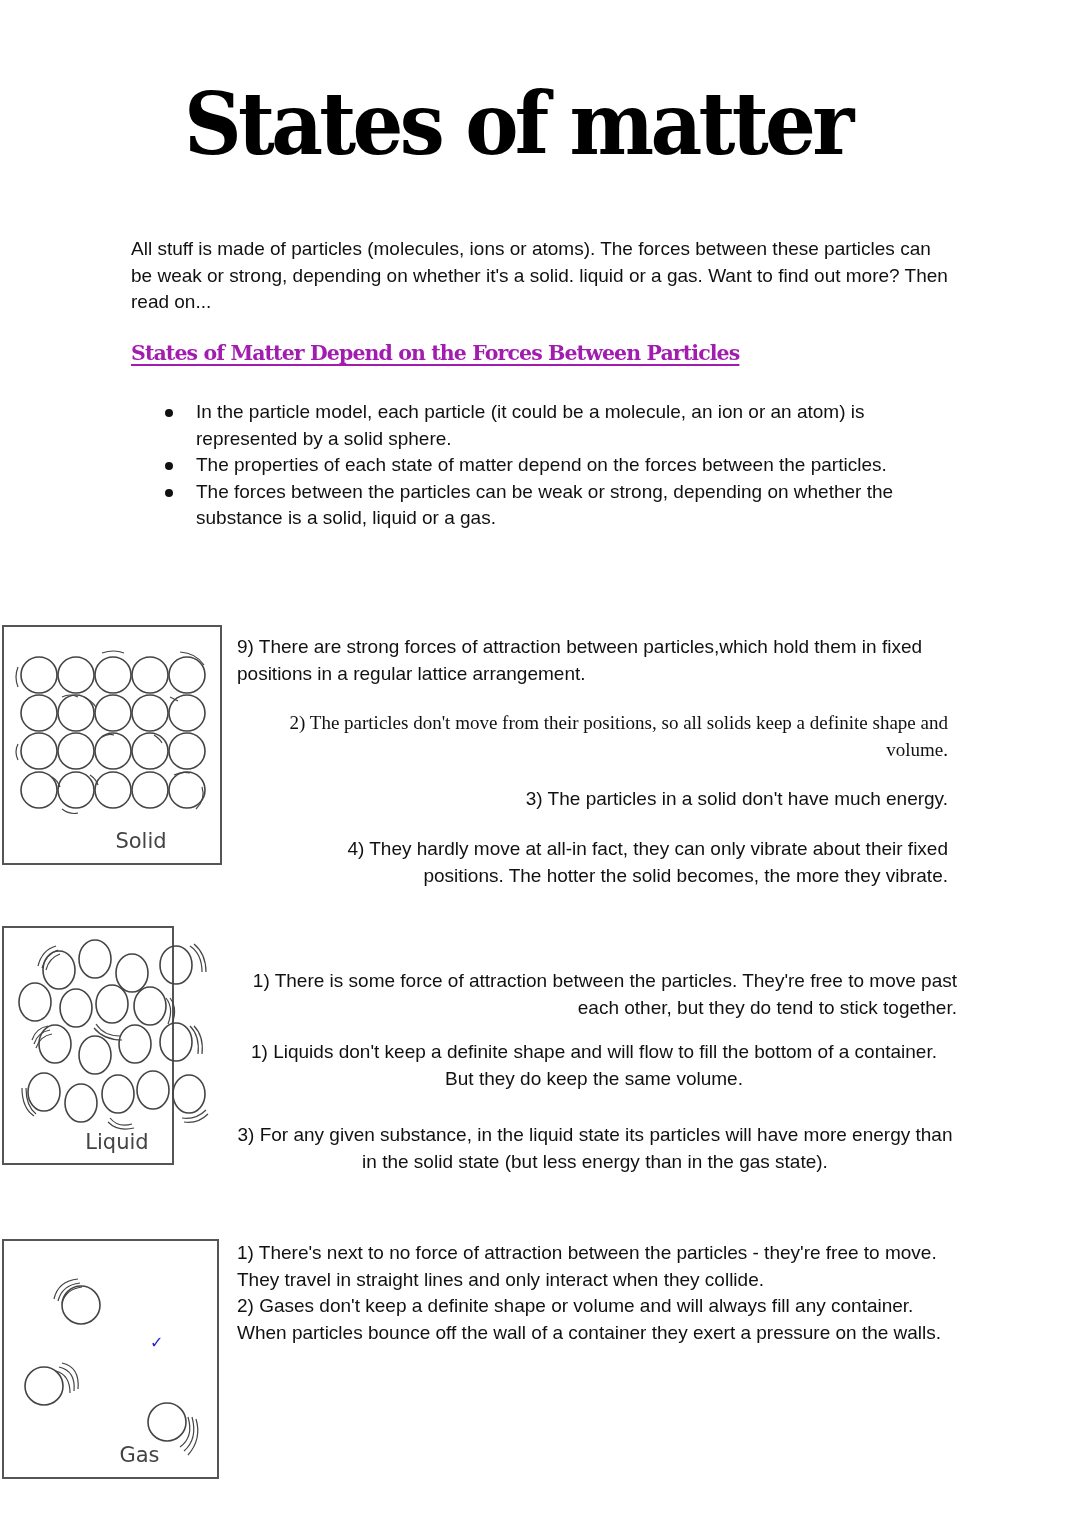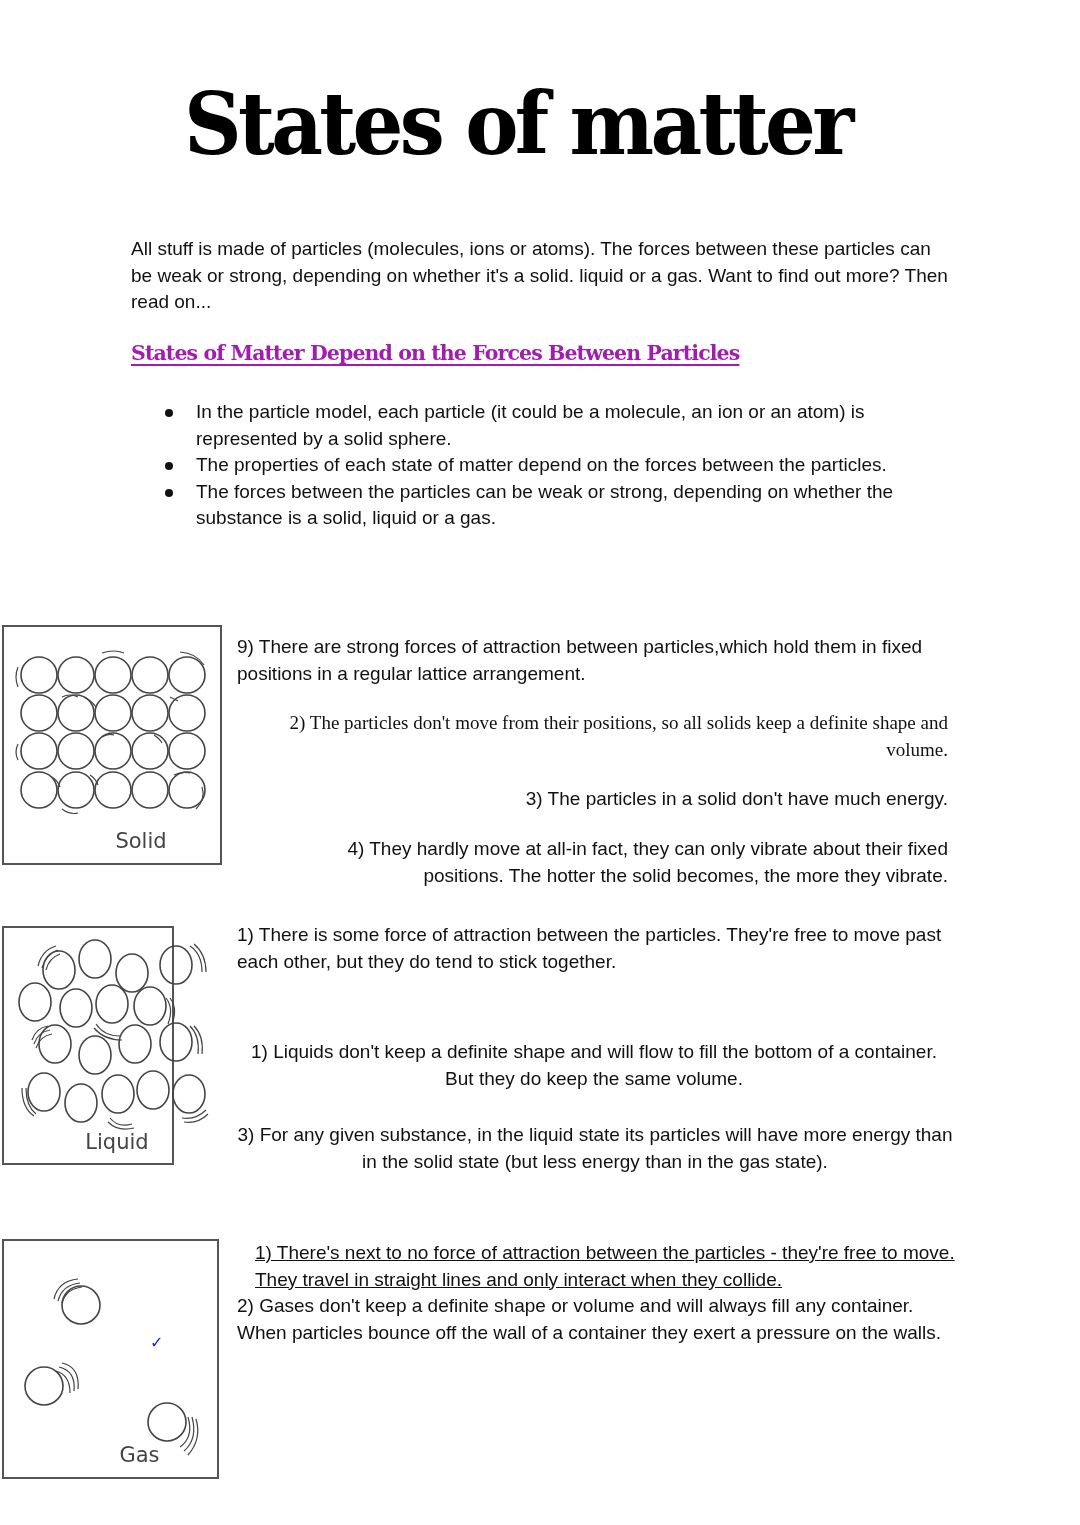--- a/index.html
+++ b/index.html
@@ -142,21 +142,21 @@
         <path d="M22 160 Q22 178 32 186"></path>
       <path d="M106 190 Q114 200 128 196"></path>
         <path d="M104 194 Q114 204 130 200"></path>
       <path d="M178 190 Q192 192 202 182"></path>
         <path d="M180 194 Q194 196 204 186"></path>
     </g>
   </svg>
   <div class="diagram-label" style="top:202px;">Liquid</div>
 </div>
 
-<p class="para body-text" style="left:237px; top:922px; width:720px;">1) There is some force of attraction between the particles. They're free to move past each other, but they do tend to stick together.</p>
+<p class="para body-text" style="left:237px; top:968px; width:720px;text-align:right;">1) There is some force of attraction between the particles. They're free to move past each other, but they do tend to stick together.</p>
 <p class="para body-text center" style="left:250px; top:1039px; width:688px;">1) Liquids don't keep a definite shape and will flow to fill the bottom of a container. But they do keep the same volume.</p>
 <p class="para body-text center" style="left:237px; top:1122px; width:716px;">3) For any given substance, in the liquid state its particles will have more energy than in the solid state (but less energy than in the gas state).</p>
 
 <div class="diagram" style="left:2px; top:1239px; width:217px; height:240px;">
   <svg width="217" height="240" fill="none" stroke="#444" stroke-width="1.6">
     <g>
       <circle cx="77" cy="64" r="19"></circle>
       <circle cx="40" cy="145" r="19"></circle>
       <circle cx="163" cy="181" r="19"></circle>
     </g>
@@ -169,14 +169,14 @@
         <path d="M58 122 Q76 126 74 148"></path>
       <path d="M184 176 Q190 196 176 206"></path>
         <path d="M188 176 Q194 198 180 210"></path>
         <path d="M192 178 Q198 198 184 214"></path>
     </g>
   </svg>
   <span class="check" style="left:146px; top:92px;">✓</span>
   <div class="diagram-label" style="top:202px;">Gas</div>
 </div>
 
-<p class="para body-text" style="left:255px; top:1240px; width:725px;text-decoration:underline;">1) There's next to no force of attraction between the particles - they're free to move. They travel in straight lines and only interact when they collide.</p>
+<p class="para body-text" style="left:237px; top:1240px; width:725px;">1) There's next to no force of attraction between the particles - they're free to move. They travel in straight lines and only interact when they collide.</p>
 <p class="para body-text" style="left:237px; top:1293px; width:725px;">2) Gases don't keep a definite shape or volume and will always fill any container. When particles bounce off the wall of a container they exert a pressure on the walls.</p>
 
 </body></html>

